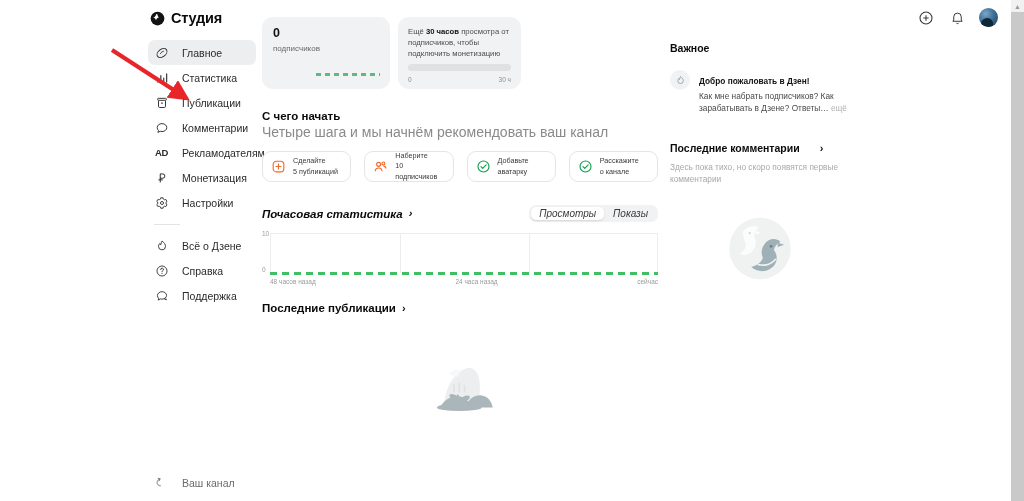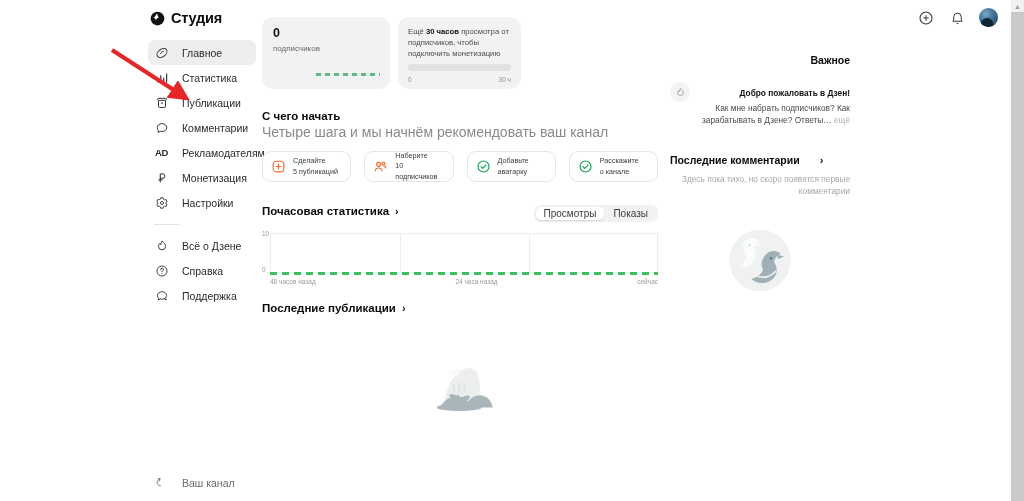--- a/index.html
+++ b/index.html
@@ -102,21 +102,21 @@
 
   .steps-row { display: flex; gap: 13px; margin-top: 11px; }
   .step {
     width: 92px; height: 31px; border: 1px solid #e4e5e6; border-radius: 9px;
     display: flex; align-items: center; gap: 7px; padding: 0 8px; cursor: pointer; background: #fff;
   }
   .step-ico { width: 15px; height: 15px; flex: 0 0 15px; }
   .step-txt { font-size: 7.2px; line-height: 1.4; color: #3a3a3a; }
 
   .chart-block { margin-top: 23px; }
-  .chart-head { display: flex; align-items: flex-start; justify-content: space-between; }
+  .chart-head { display: flex; align-items: center; justify-content: space-between; font-style: italic; }
   .chart-head-left { display: flex; align-items: center; gap: 6px; }
   .chev { color: #111; font-size: 11px; font-weight: 700; line-height: 1; }
   .toggle {
     display: flex; background: #f1f2f3; border-radius: 7px; padding: 2px; gap: 1px;
   }
   .toggle-opt { font-size: 10px; color: #3a3a3a; padding: 1px 8px; border-radius: 5px; cursor: pointer; }
   .toggle-opt.active { background: #fff; box-shadow: 0 1px 2px rgba(0,0,0,.12); }
 
   .chart-wrap { position: relative; margin-top: 11px; height: 52px; }
   .chart-plot { position: absolute; left: 8px; top: 0; right: 0; height: 40px; border-left: 1px solid #ededed; }
@@ -125,21 +125,21 @@
   .zero-line { position: absolute; left: 8px; right: 0; top: 39px; height: 3px;
     background: repeating-linear-gradient(to right, #3dbf62 0 7px, transparent 7px 12px); }
   .ytick { position: absolute; left: 0; font-size: 6.5px; color: #9a9a9a; }
   .xticks { position: absolute; left: 8px; right: 0; top: 45px; display: flex; justify-content: space-between;
     font-size: 6.5px; color: #9a9a9a; }
 
   .pubs-block { margin-top: 17px; }
   .empty-wrap { margin-top: 44px; display: flex; flex-direction: column; align-items: center; }
 
   
-  .rightbar { position: absolute; left: 670px; top: 16px; width: 180px; text-align: right; }
+  .rightbar { position: absolute; left: 670px; top: 4px; width: 180px; }
   .rb-title { font-size: 10.5px; font-weight: 700; color: #0a0a0a; margin-top: 38px; }
   .rb-item { display: flex; gap: 9px; margin-top: 16px; cursor: pointer; }
   .rb-ico-circle {
     width: 20px; height: 20px; border-radius: 50%; background: #f1f2f3; flex: 0 0 20px;
     display: flex; align-items: center; justify-content: center;
   }
   .rb-item-title { font-size: 8.3px; font-weight: 700; color: #111; }
   .rb-item-body { font-size: 8.3px; line-height: 1.45; color: #4a4a4a; margin-top: 2px; }
   .rb-more { color: #b3b3b3; }
   .rb-head2 { display: flex; align-items: center; gap: 20px; margin-top: 28px; }

